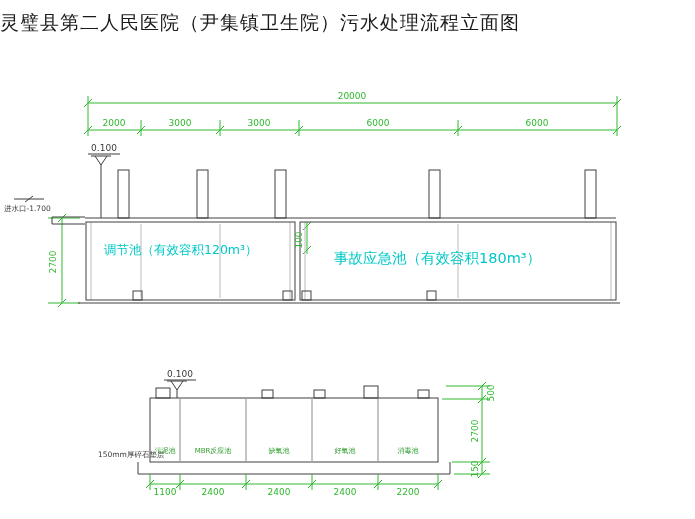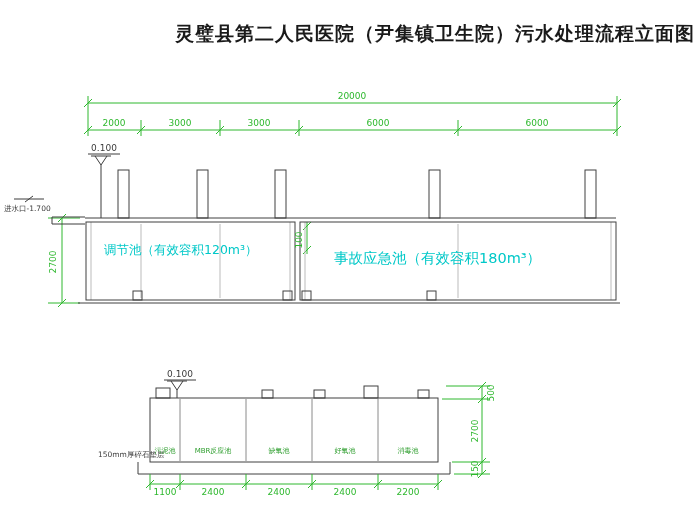--- a/index.html
+++ b/index.html
@@ -1,20 +1,20 @@
 <!DOCTYPE html>
 <html><head>
 <meta charset="utf-8">
 <style>
   html,body{margin:0;padding:0;background:#fff;}
   .canvas{position:relative;width:695px;height:519px;background:#ffffff;overflow:hidden;
           font-family:"Liberation Sans","DejaVu Sans",sans-serif;}
-  .title{position:absolute;top:21px;left:0;right:0;text-align:right;
+  .title{position:absolute;top:10px;left:0;right:0;text-align:left;
          font-family:"Liberation Serif","DejaVu Serif",serif;
-         font-weight:bold;font-size:19px;letter-spacing:1px;color:#1a1a1a;white-space:nowrap;}
+         font-weight:normal;font-size:19px;letter-spacing:1px;color:#1a1a1a;white-space:nowrap;}
   svg{position:absolute;top:0;left:0;}
   svg text{font-family:"DejaVu Sans","Liberation Sans",sans-serif;}
   .dim{fill:#2eb82e;font-size:9px;}
   .elev{fill:#3c3c3c;font-size:9px;}
   .small-dark{fill:#3c3c3c;font-size:7.5px;}
   .cyan{fill:#00c8c8;}
   .cell{fill:#2e9e2e;font-size:7px;}
 </style>
 </head>
 <body>

